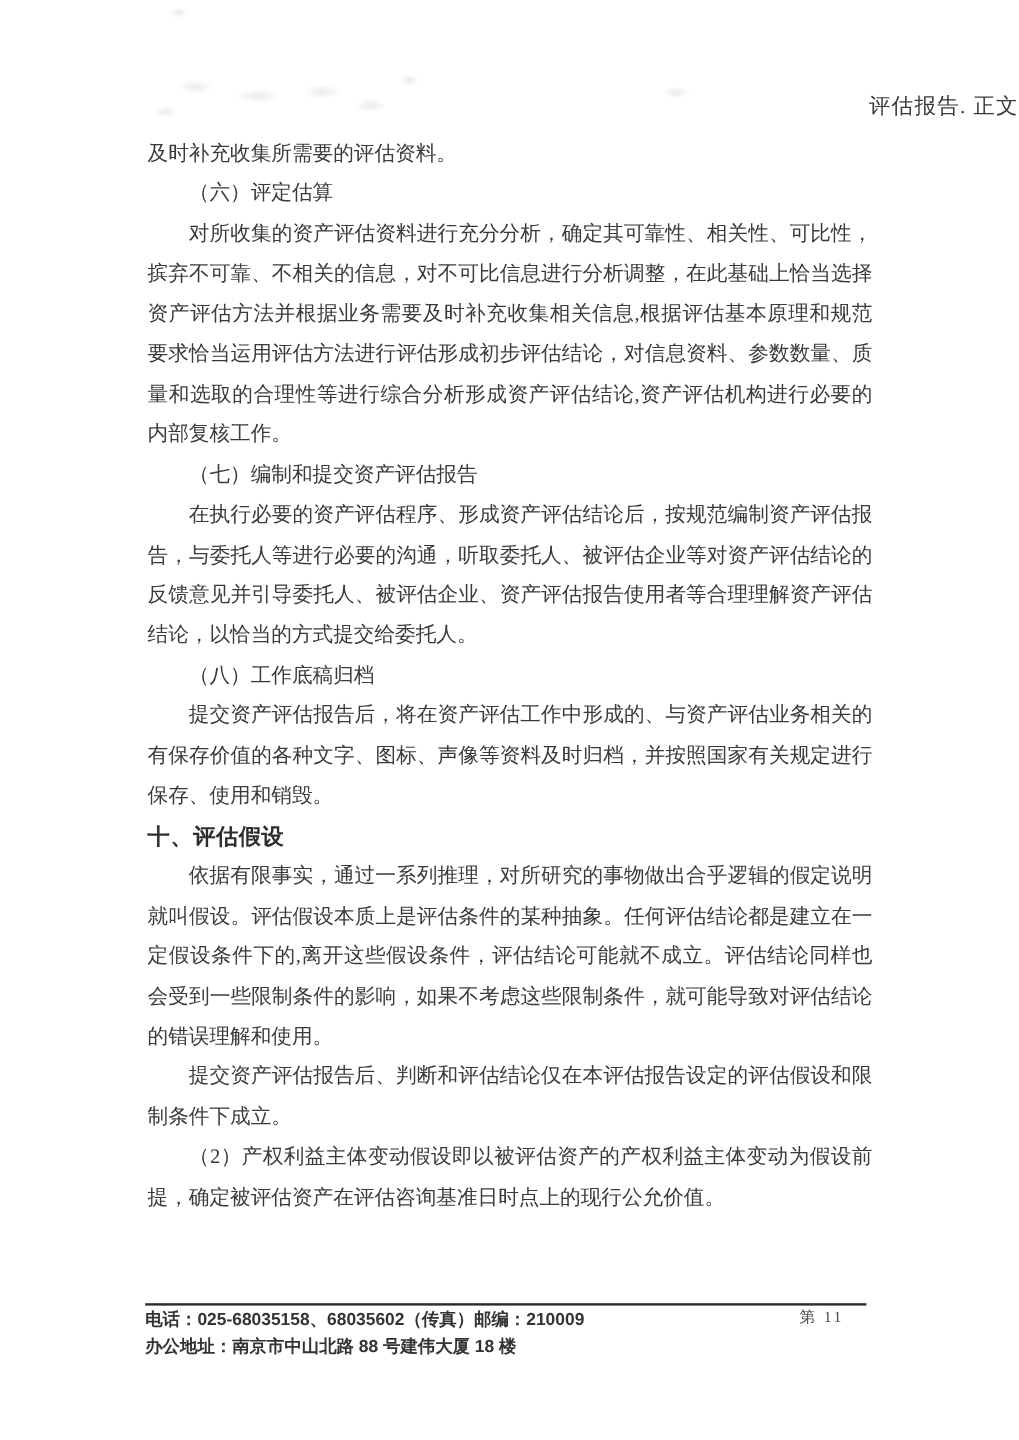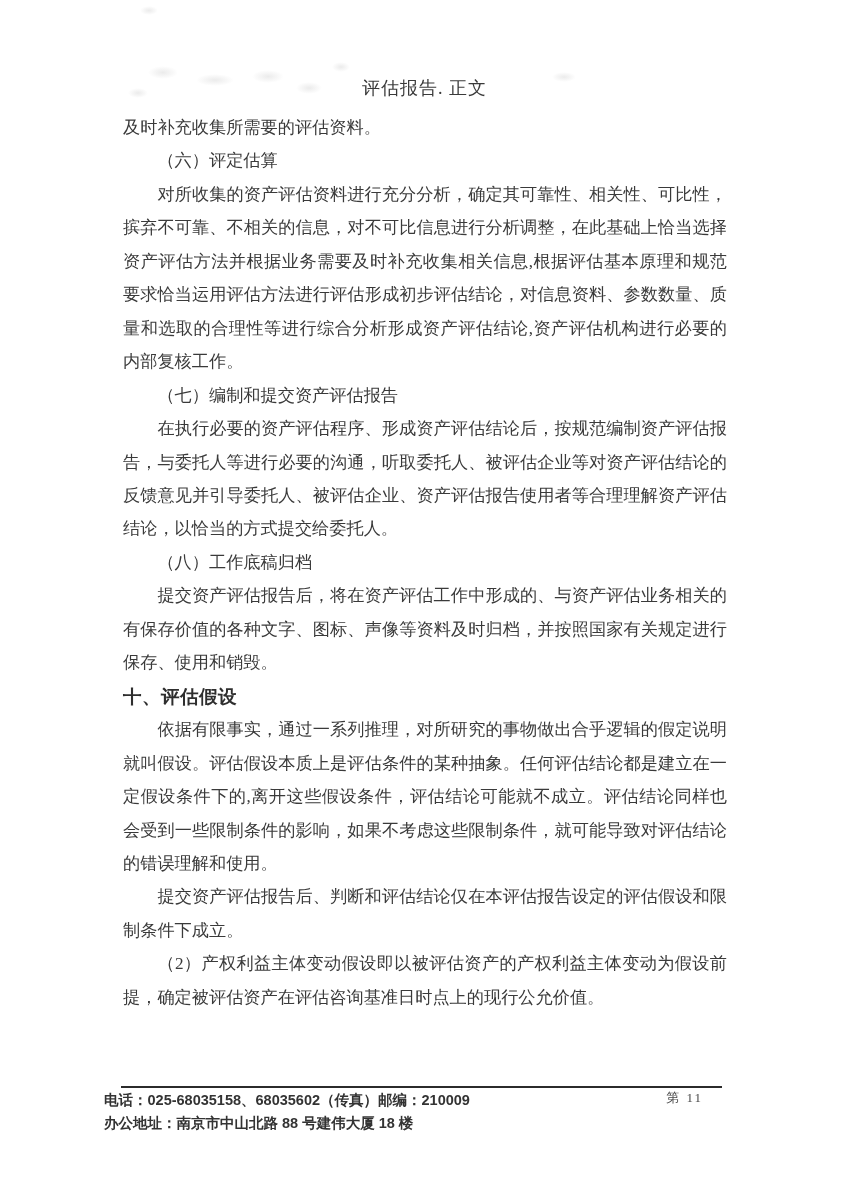--- a/index.html
+++ b/index.html
@@ -20,21 +20,21 @@
     position: absolute;
     border-radius: 50%;
     background: radial-gradient(ellipse at center, rgba(60,60,60,0.10), rgba(60,60,60,0.0) 70%);
     pointer-events: none;
   }
   .doc-title {
     position: absolute;
     top: 76px;
     left: 0;
     width: 100%;
-    text-align: center;
+    text-align: right;
     font-size: 18px;
     letter-spacing: 1px;
     color: #3a3a3a;
   }
   .content {
     position: absolute;
     top: 111px;
     left: 123px;
     width: 604px;
   }
@@ -59,21 +59,21 @@
     position: absolute;
     top: 1086px;
     left: 121px;
     width: 601px;
     height: 2px;
     background: #2b2b2b;
   }
   .footer {
     position: absolute;
     top: 1089px;
-    left: 104px;
+    left: 121px;
     width: 480px;
     font-family: "Liberation Sans", "DejaVu Sans", sans-serif;
     font-weight: 700;
     font-size: 14.5px;
     line-height: 22.5px;
     color: #333333;
   }
   .page-number {
     position: absolute;
     top: 1089px;

